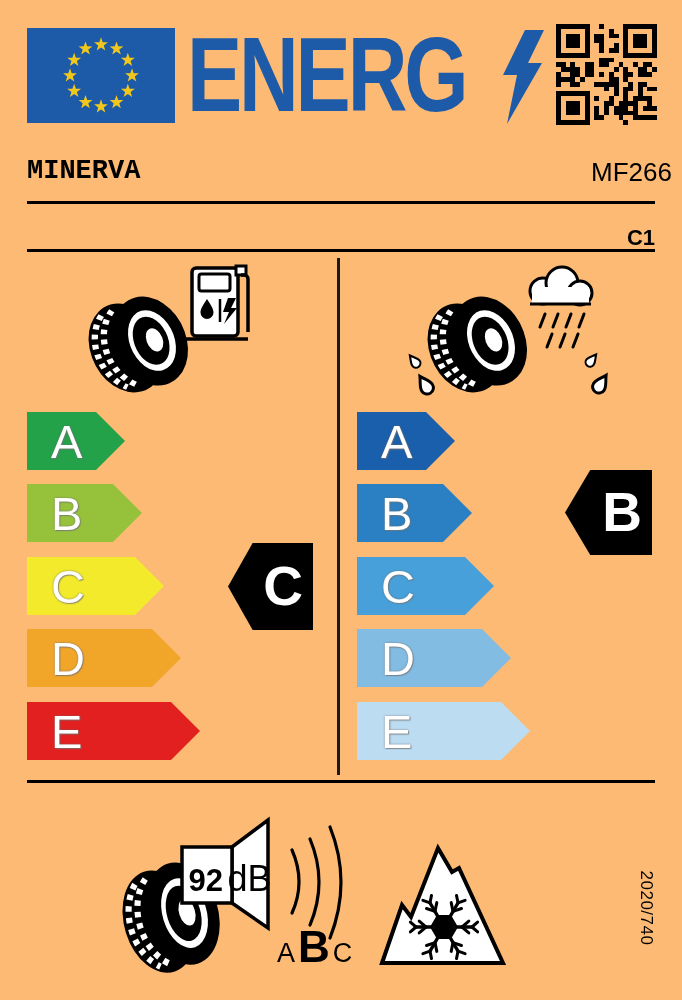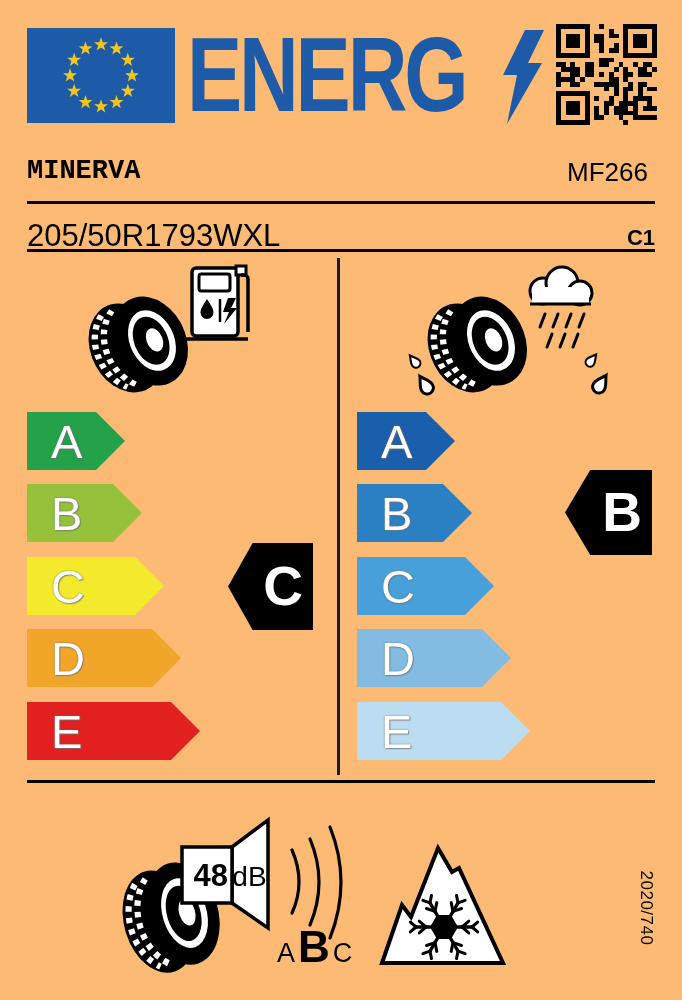--- a/index.html
+++ b/index.html
@@ -9,21 +9,21 @@
 
   
   #energ-text{position:absolute;left:187px;top:21px;font-size:106px;font-weight:bold;
               line-height:1;letter-spacing:-4px;transform:scaleX(.78);transform-origin:left top;}
   #eu-flag{position:absolute;left:27px;top:28px;}
   #lightning{position:absolute;left:499px;top:30px;}
   #qr-code{position:absolute;left:556px;top:24px;}
 
   
   #brand{position:absolute;left:27px;top:156px;font-size:27px;font-weight:bold;font-family:Liberation Mono, monospace;}
-  #model{position:absolute;right:34px;top:157px;font-size:26px;}
+  #model{position:absolute;right:10px;top:157px;font-size:26px;}
   #tyre-size{position:absolute;left:27px;top:218px;font-size:31px;}
   #tyre-class{position:absolute;right:27px;top:225px;font-size:22px;font-weight:bold;}
   .hline{position:absolute;left:27px;width:628px;height:3px;background:#000;}
   #line1{top:201px}#line2{top:249px}#line3{top:780px}
   #vdivider{position:absolute;left:337px;top:258px;width:3px;height:517px;background:#1a1a1a;}
 
   
   .arrow{position:absolute;height:58px;display:flex;align-items:center;
          clip-path:polygon(0 0,calc(100% - 29px) 0,100% 50%,calc(100% - 29px) 100%,0 100%);
          filter:drop-shadow(0 0 1px rgba(0,0,0,.5));}
@@ -37,21 +37,21 @@
   .indicator{position:absolute;background:#000;color:#fff;display:flex;align-items:center;justify-content:center;
              clip-path:polygon(0 50%,29% 0,100% 0,100% 100%,29% 100%);}
   .indicator span{font-size:55px;font-weight:bold;line-height:1;}
   #fuel-indicator{left:228px;top:543px;width:85px;height:87px;padding-left:25px;box-sizing:content-box;}
   #fuel-indicator{width:60px;}
   #wet-indicator{left:565px;top:470px;width:60px;height:85px;padding-left:27px;}
 
   
   #noise-value{position:absolute;left:188px;top:858px;width:84px;text-align:center;white-space:nowrap;}
   #noise-value .val{font-size:31px;font-weight:bold;}
-  #noise-value .unit{font-size:28px;text-align:right;}
+  #noise-value .unit{font-size:36px;text-align:right;}
   #noise-classes{position:absolute;left:277px;top:922px;display:flex;align-items:baseline;gap:3px;height:46px;}
   #noise-classes .nc{font-size:27px;}
   #noise-classes .nc.big{font-size:44px;font-weight:bold;}
   #regulation{position:absolute;left:646px;top:908px;transform:translate(-50%,-50%) rotate(90deg);
               font-size:17px;letter-spacing:.5px;white-space:nowrap;}
 </style>
 </head>
 <body>
 
 <div id="label">
@@ -312,21 +312,20 @@
       <rect x="17" y="19" width="1" height="1"></rect>
       <rect x="18" y="19" width="1" height="1"></rect>
       <rect x="19" y="19" width="1" height="1"></rect>
       <rect x="20" y="19" width="1" height="1"></rect>
       <rect x="14" y="20" width="1" height="1"></rect>
     </svg>
 
   <div id="brand">MINERVA</div>
   <div id="model">MF266</div>
   <div class="hline" id="line1"></div>
-  <div id="tyre-size">205/50R1793WXL</div>
   <div id="tyre-class">C1</div>
   <div class="hline" id="line2"></div>
 
   <svg class="abs" style="left:86px;top:260px" width="170" height="150" viewBox="0 0 170 150">
     <use href="#tyre" transform="translate(0,24) scale(0.9,0.8)"></use>
     <line x1="100" y1="79" x2="162" y2="79" stroke="#000" stroke-width="3.5"></line>
     <rect x="106" y="8" width="46" height="68" rx="4" fill="#fff" stroke="#000" stroke-width="3.5"></rect>
     <rect x="113" y="14" width="31" height="17" rx="2.5" fill="#fff" stroke="#000" stroke-width="3"></rect>
     <path d="M121,39 c-4.5,7 -6.5,10 -6.5,13.5 a6.5,6.5 0 0 0 13,0 c0,-3.5 -2,-6.5 -6.5,-13.5 z" fill="#000"></path>
     <line x1="134" y1="39" x2="134" y2="62" stroke="#000" stroke-width="2.5"></line>
@@ -414,21 +413,21 @@
   <svg class="abs" style="left:170px;top:805px" width="200" height="150" viewBox="0 0 200 150">
     <polygon points="62,42 98,15 98,123 62,98" fill="#fff" stroke="#000" stroke-width="3.5"></polygon>
     <rect x="12" y="42" width="50" height="56" fill="#fff" stroke="#000" stroke-width="3.5"></rect>
     <g stroke="#000" stroke-width="3.2" fill="none" stroke-linecap="round">
       <path d="M122,45 Q136,77 122,108"></path>
       <path d="M140,34 Q158,77 140,120"></path>
       <path d="M160,22 Q182,77 160,133"></path>
     </g>
   </svg>
   <div id="noise-value">
-    <span class="val">48</span>
+    <span class="val">92</span>
     <span class="unit">dB</span>
   </div>
   <div id="noise-classes">
     <span class="nc">A</span>
     <span class="nc big">B</span>
     <span class="nc">C</span>
   </div>
 
   <svg class="abs" style="left:374px;top:840px" width="136" height="130" viewBox="0 0 136 130">
     <polygon points="8,123 28,65 37,77 64,8 78,32 85,28 129,123" fill="#fff" stroke="#000" stroke-width="4" stroke-linejoin="miter"></polygon>

